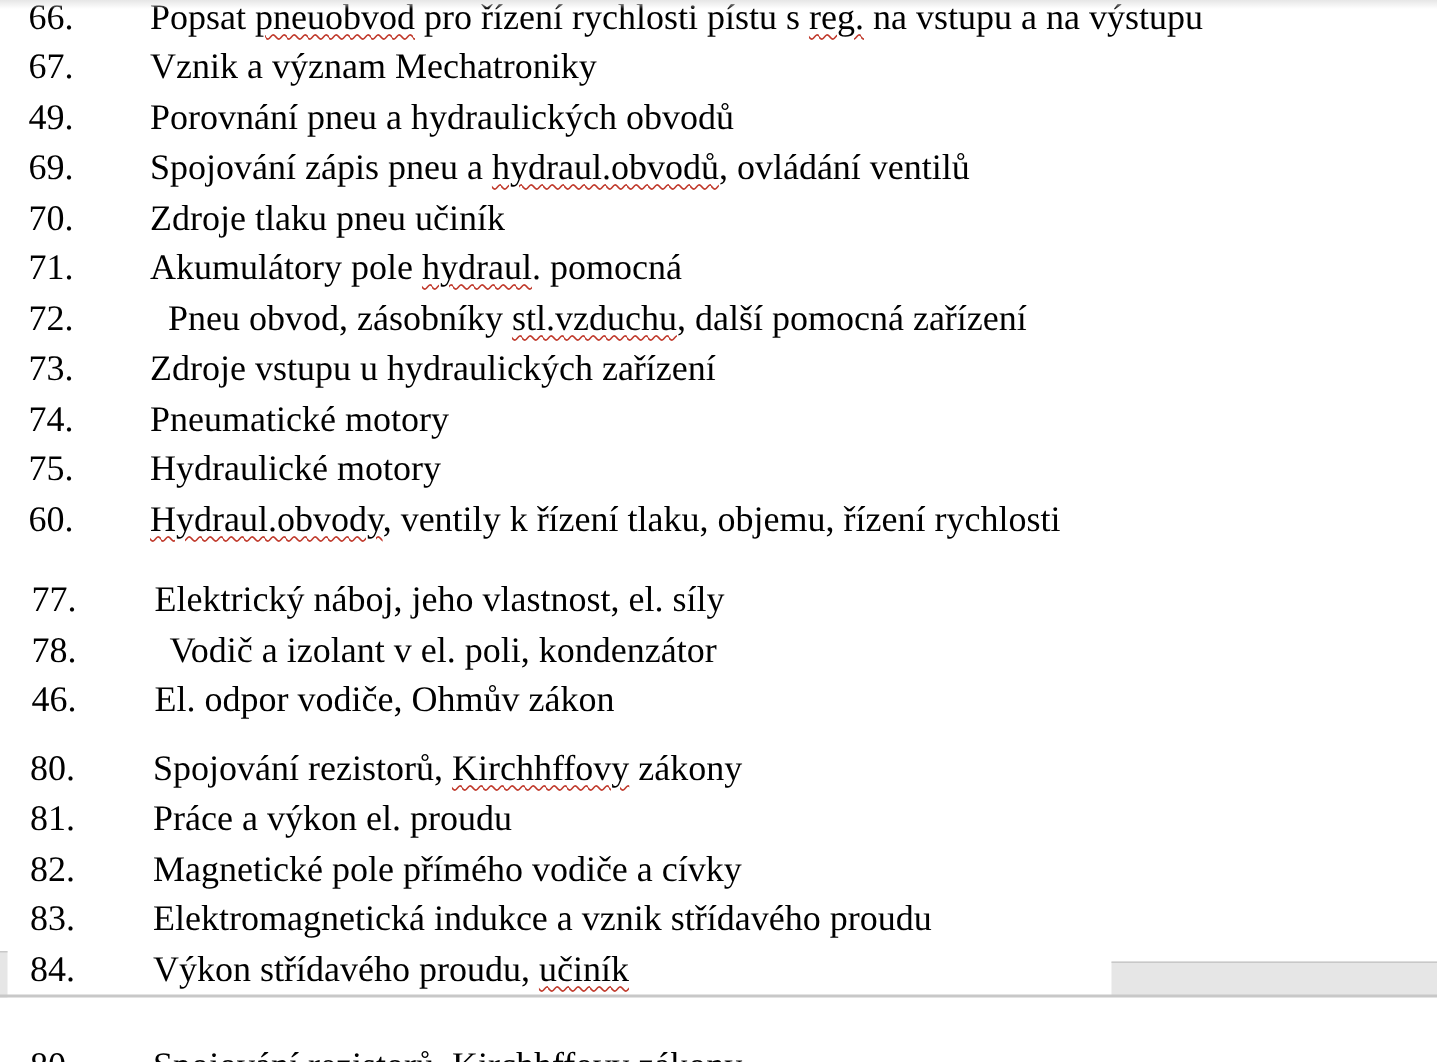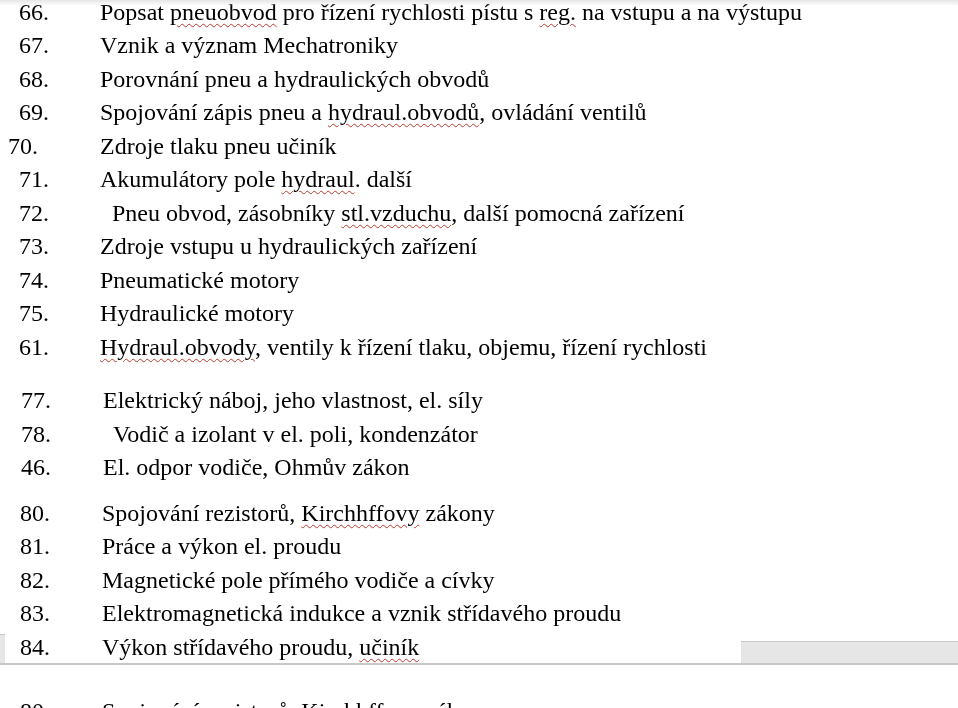--- a/index.html
+++ b/index.html
@@ -87,53 +87,53 @@
 <div class="list">
   <div class="row" style="top:-4px">
     <span class="num" style="left:19px">66.</span>
     <span class="txt" style="left:100px"><span>Popsat </span><span class="sq">pneuobvod</span><span> pro řízení rychlosti pístu s </span><span class="sq">reg.</span><span> na vstupu a na výstupu</span></span>
   </div>
   <div class="row" style="top:29px">
     <span class="num" style="left:19px">67.</span>
     <span class="txt" style="left:100px">Vznik a význam Mechatroniky</span>
   </div>
   <div class="row" style="top:63px">
-    <span class="num" style="left:19px">68.</span>
+    <span class="num" style="left:19px">49.</span>
     <span class="txt" style="left:100px">Porovnání pneu a hydraulických obvodů</span>
   </div>
   <div class="row" style="top:96px">
     <span class="num" style="left:19px">69.</span>
     <span class="txt" style="left:100px"><span>Spojování zápis pneu a </span><span class="sq">hydraul.obvodů</span><span>, ovládání ventilů</span></span>
   </div>
   <div class="row" style="top:130px">
-    <span class="num" style="left:8px">70.</span>
+    <span class="num" style="left:19px">70.</span>
     <span class="txt" style="left:100px">Zdroje tlaku pneu učiník</span>
   </div>
   <div class="row" style="top:163px">
     <span class="num" style="left:19px">71.</span>
-    <span class="txt" style="left:100px"><span>Akumulátory pole </span><span class="sq">hydraul</span><span>. další</span></span>
+    <span class="txt" style="left:100px"><span>Akumulátory pole </span><span class="sq">hydraul</span><span>. pomocná</span></span>
   </div>
   <div class="row" style="top:197px">
     <span class="num" style="left:19px">72.</span>
     <span class="txt" style="left:112px"><span>Pneu obvod, zásobníky </span><span class="sq">stl.vzduchu</span><span>, další pomocná zařízení</span></span>
   </div>
   <div class="row" style="top:230px">
     <span class="num" style="left:19px">73.</span>
     <span class="txt" style="left:100px">Zdroje vstupu u hydraulických zařízení</span>
   </div>
   <div class="row" style="top:264px">
     <span class="num" style="left:19px">74.</span>
     <span class="txt" style="left:100px">Pneumatické motory</span>
   </div>
   <div class="row" style="top:297px">
     <span class="num" style="left:19px">75.</span>
     <span class="txt" style="left:100px">Hydraulické motory</span>
   </div>
   <div class="row" style="top:331px">
-    <span class="num" style="left:19px">61.</span>
+    <span class="num" style="left:19px">60.</span>
     <span class="txt" style="left:100px"><span class="sq">Hydraul.obvody</span><span>, ventily k řízení tlaku, objemu, řízení rychlosti</span></span>
   </div>
 </div>
 
 <div class="list">
   <div class="row" style="top:384px">
     <span class="num" style="left:21px">77.</span>
     <span class="txt" style="left:103px">Elektrický náboj, jeho vlastnost, el. síly</span>
   </div>
   <div class="row" style="top:418px">

